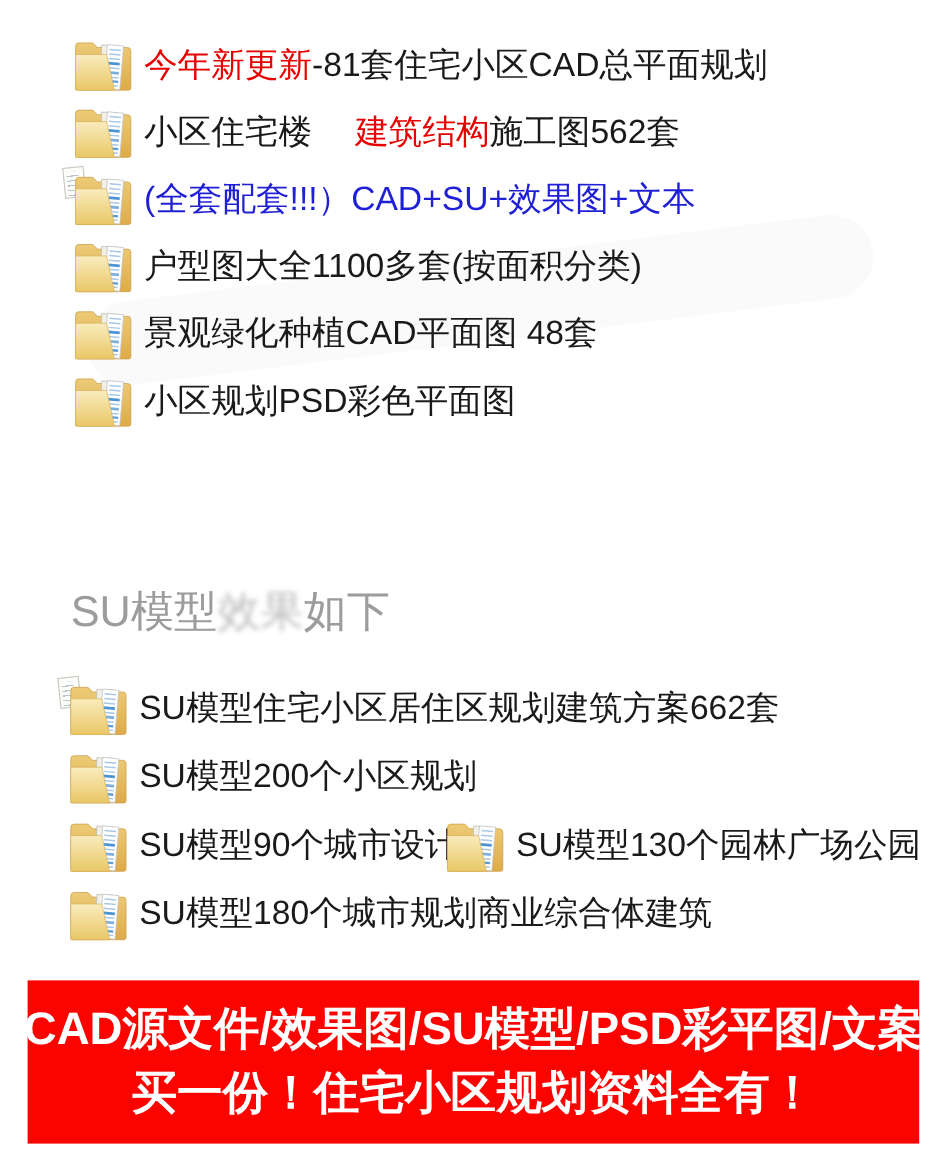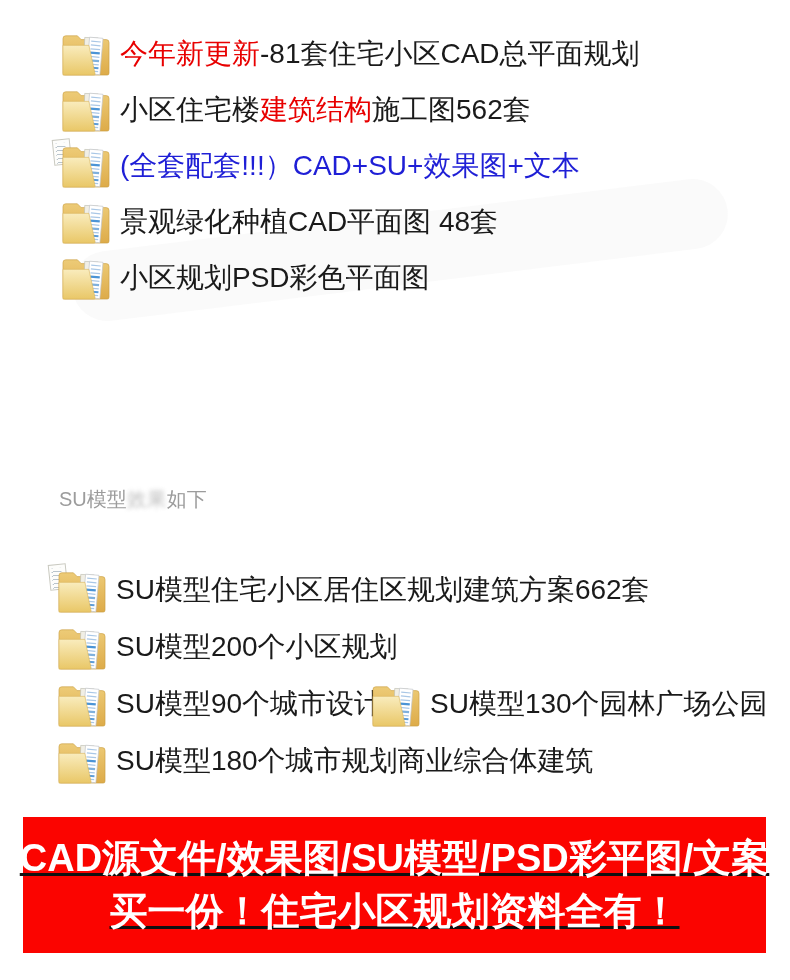--- a/index.html
+++ b/index.html
@@ -32,28 +32,27 @@
     background-image:repeating-linear-gradient(#fdfdfb 0 3px,#b9c4cc 3px 4px);
     background-size:10px 100%;background-position:2px 3px;background-repeat:no-repeat;
   }
   .folder-wrap svg{position:relative;z-index:1;}
   .row-label{margin-left:8px;font-size:28px;line-height:1.15;white-space:nowrap;letter-spacing:0;}
   .grid-row{display:flex;align-items:center;height:57px;}
   .grid-cell{display:flex;align-items:center;}
   .grid-cell.left{width:314px;flex:0 0 314px;}
   #section-heading{
     position:absolute;left:59px;top:486px;
-    font-size:20px;color:#9c9c9c;white-space:nowrap;
+    font-size:36px;color:#9c9c9c;white-space:nowrap;
   }
   #section-heading .blurred{filter:blur(2px);opacity:.65;}
   #promo-banner{
     position:absolute;left:23px;top:817px;width:743px;height:136px;
     display:flex;flex-direction:column;justify-content:center;align-items:center;
     row-gap:4px;
-    text-decoration:underline;
   }
   .banner-line{
     color:#ffffff;font-size:38px;font-weight:700;line-height:1.3;white-space:nowrap;
   }
 </style>
 </head>
 <body>
 
 <svg width="0" height="0" style="position:absolute" aria-hidden="true">
   <defs>
@@ -99,30 +98,38 @@
         </svg>
       </span>
       <div class="row-label"><span style="color: rgb(232, 0, 0);">今年新更新</span><span style="color: rgb(26, 26, 26);">-81套住宅小区CAD总平面规划</span></div>
     </div>
     <div class="row">
       <span class="folder-wrap">
         <svg class="folder-svg" viewBox="0 0 52 50">
           <use href="#folder-sym"></use>
         </svg>
       </span>
-      <div class="row-label"><span style="color: rgb(26, 26, 26); margin-top: 25px;">小区住宅楼</span><span style="color: rgb(232, 0, 0);">建筑结构</span><span style="color: rgb(26, 26, 26);">施工图562套</span></div>
+      <div class="row-label"><span style="color: rgb(26, 26, 26); margin-top: 25px;">小区住宅楼</span><span style="color: rgb(232, 0, 0); margin-left: 36px;">建筑结构</span><span style="color: rgb(26, 26, 26);">施工图562套</span></div>
     </div>
     <div class="row">
       <span class="folder-wrap">
         <span class="paper-behind"></span>
         <svg class="folder-svg" viewBox="0 0 52 50">
           <use href="#folder-sym"></use>
         </svg>
       </span>
       <div class="row-label"><span style="color: rgb(31, 31, 214);">(全套配套!!!）CAD+SU+效果图+文本</span></div>
+    </div>
+    <div class="row">
+      <span class="folder-wrap">
+        <svg class="folder-svg" viewBox="0 0 52 50">
+          <use href="#folder-sym"></use>
+        </svg>
+      </span>
+      <div class="row-label"><span style="color: rgb(26, 26, 26);">户型图大全1100多套(按面积分类)</span></div>
     </div>
     <div class="row">
       <span class="folder-wrap">
         <svg class="folder-svg" viewBox="0 0 52 50">
           <use href="#folder-sym"></use>
         </svg>
       </span>
       <div class="row-label"><span style="color: rgb(26, 26, 26);">景观绿化种植CAD平面图 48套</span></div>
     </div>
     <div class="row">

